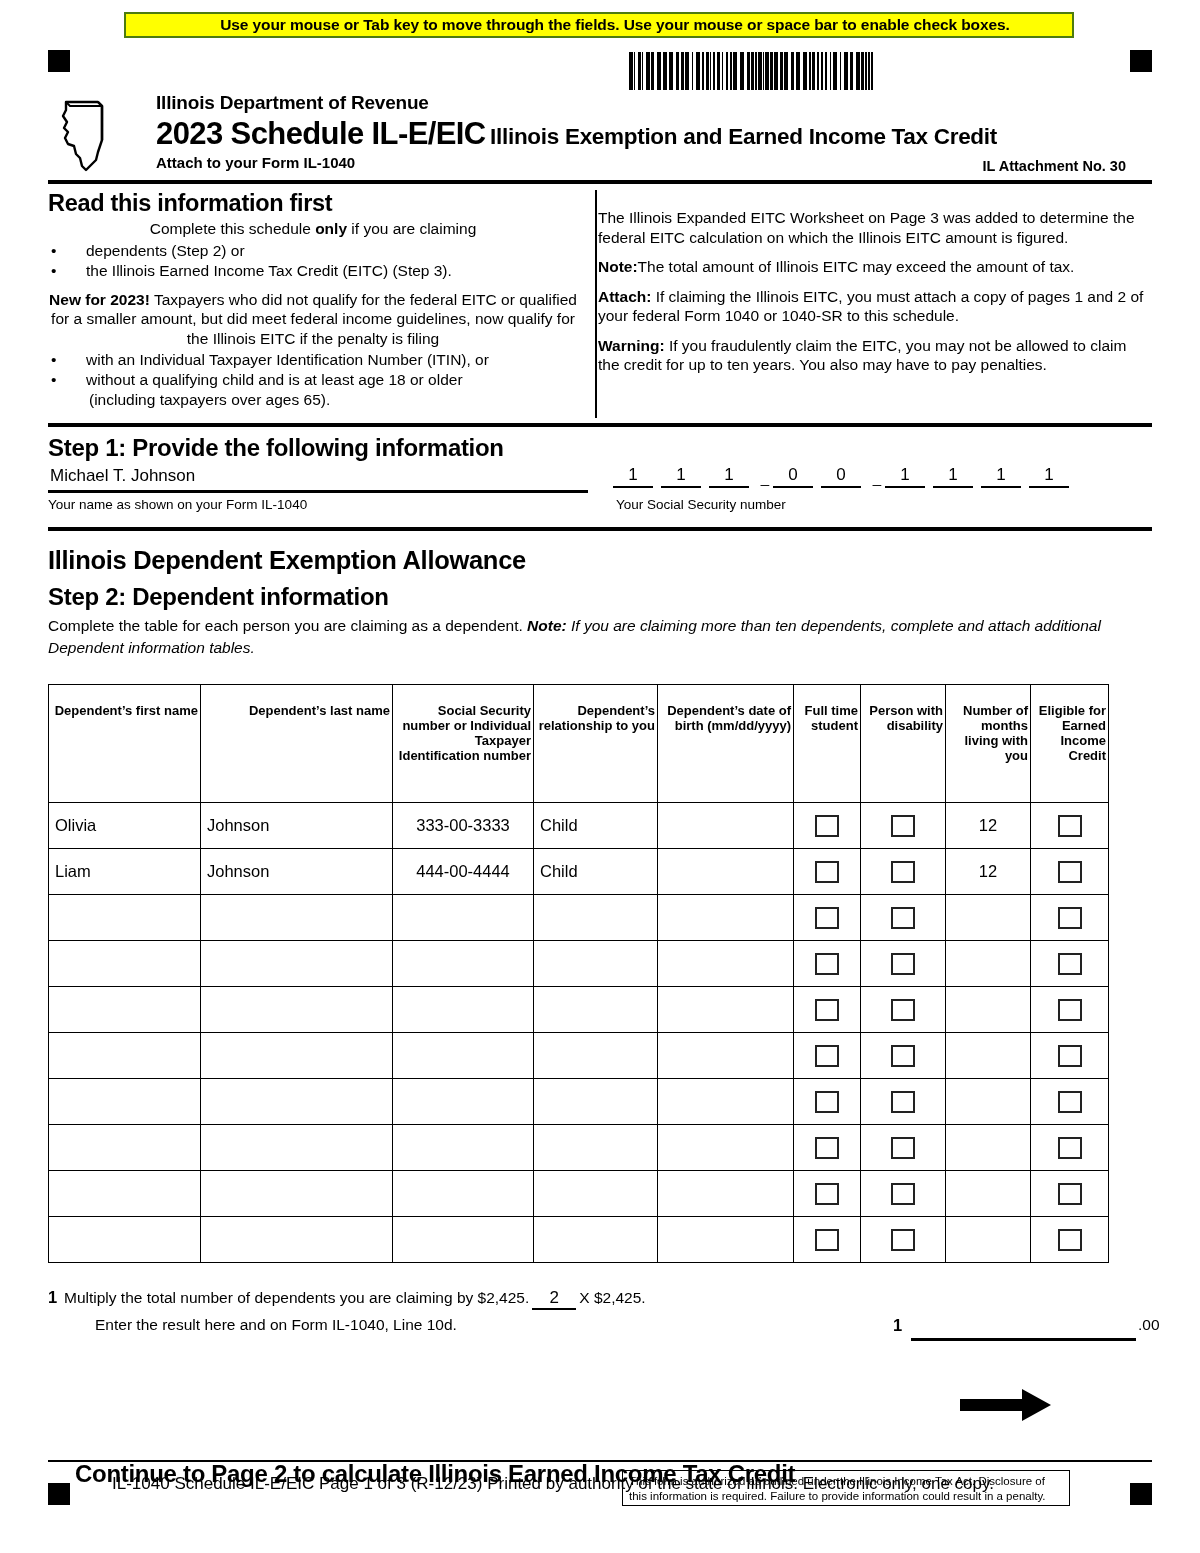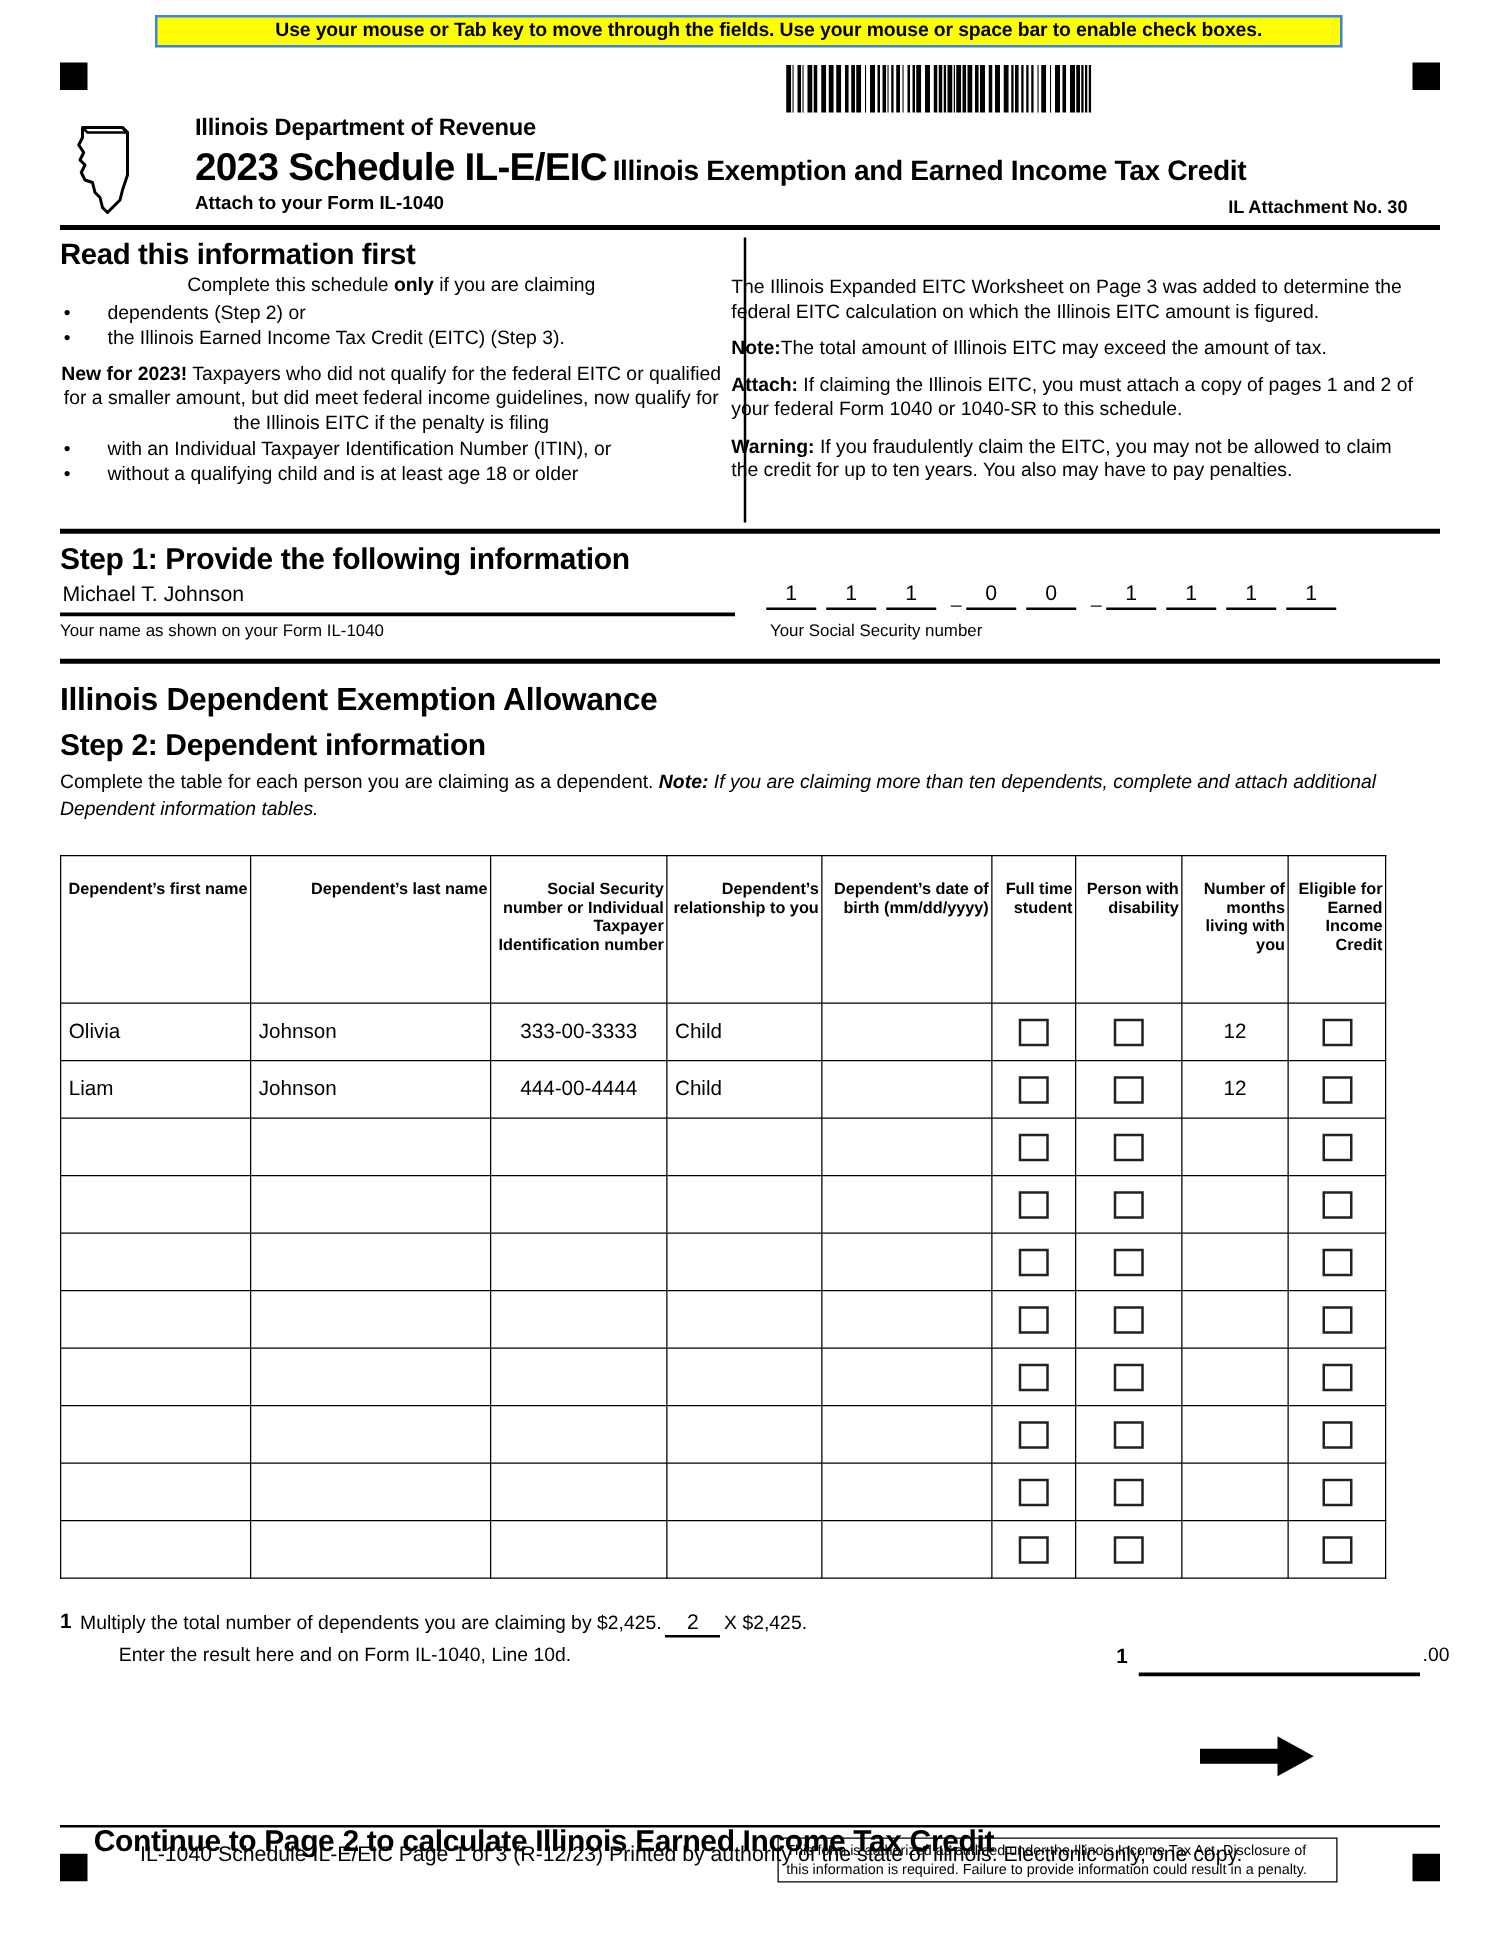--- a/index.html
+++ b/index.html
@@ -17,21 +17,21 @@
   .page { position: relative; width: 1200px; height: 1553px; }
 
   
   .instruction-bar {
     position: absolute;
     left: 124px;
     top: 12px;
     width: 950px;
     height: 26px;
     background: #ffff00;
-    border: 2px solid #3b82f6;
+    border: 2px solid #4d7c0f;
     display: flex;
     align-items: center;
     justify-content: center;
     font-size: 15.5px;
     font-weight: bold;
     letter-spacing: -0.1px;
     white-space: nowrap;
     padding-left: 32px;
   }
 
@@ -83,21 +83,21 @@
   .rule-thick {
     position: absolute; left: 48px; width: 1104px; height: 4px; background: #000;
   }
   .rule-thin {
     position: absolute; left: 48px; width: 1104px; height: 2px; background: #000;
   }
 
   
   .info-wrap { position: absolute; left: 48px; top: 190px; width: 1104px; }
   .info-left { position: absolute; left: 0px; top: 0px; width: 530px; }
-  .info-right { position: absolute; left: 537px; top: 18px; width: 549px; margin-top: 12px; }
+  .info-right { position: absolute; left: 550px; top: 18px; width: 549px; }
   .info-divider {
     position: absolute; left: 547px; top: 0px; width: 2px; height: 228px; background: #000;
   }
   .read-first {
     font-size: 23.5px; font-weight: bold; letter-spacing: -0.3px; margin-bottom: 2px;
   }
   .info-p { font-size: 15.5px; line-height: 19.5px; margin: 0 0 10px 0; }
   .info-p.tight { margin-bottom: 2px; text-align: center; }
   .bullet-row { display: flex; font-size: 15.5px; line-height: 20px; }
   .bullet-row .bul { width: 38px; flex: none; padding-left: 3px; }
@@ -278,20 +278,21 @@
         <b>New for 2023!</b><span> Taxpayers who did not qualify for the federal EITC or qualified for a smaller amount, but did meet federal income guidelines, now qualify for the Illinois EITC if the penalty is filing</span>
       </div>
       <div class="bullet-row">
         <span class="bul">•</span>
         <span class="btxt">with an Individual Taxpayer Identification Number (ITIN), or</span>
       </div>
       <div class="bullet-row">
         <span class="bul">•</span>
         <span class="btxt">without a qualifying child and is at least age 18 or older</span>
       </div>
+      <div class="bullet-cont">(including taxpayers over ages 65).</div>
     </div>
 
     <div class="info-right">
       <div class="info-p">The Illinois Expanded EITC Worksheet on Page 3 was added to determine the federal EITC calculation on which the Illinois EITC amount is figured.</div>
       <div class="info-p">
         <b>Note:</b><span>The total amount of Illinois EITC may exceed the amount of tax.</span>
       </div>
       <div class="info-p">
         <b>Attach:</b><span> If claiming the Illinois EITC, you must attach a copy of pages 1 and 2 of your federal Form 1040 or 1040-SR to this schedule.</span>
       </div>

